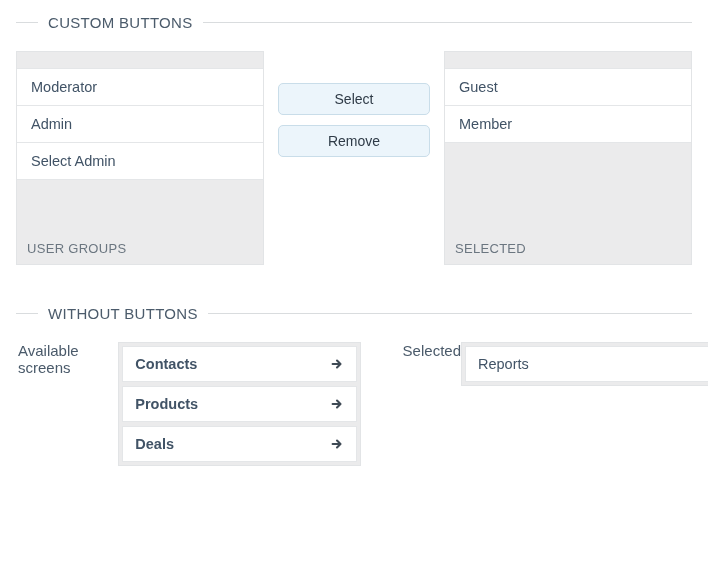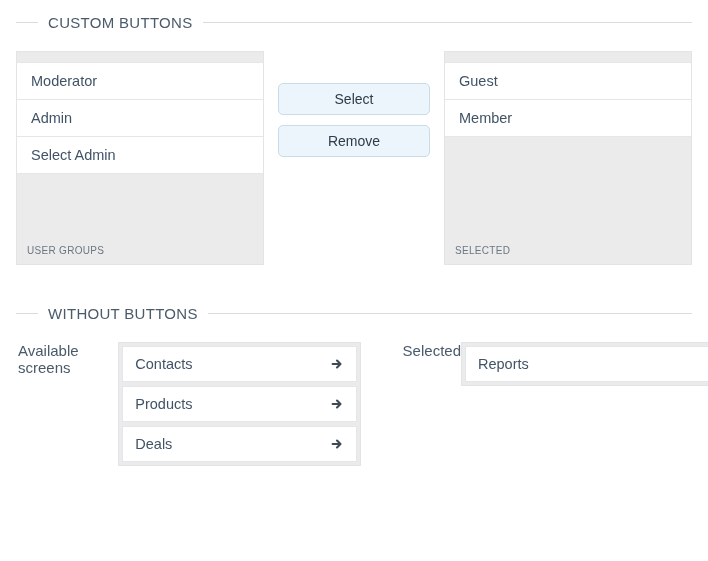--- a/index.html
+++ b/index.html
@@ -54,26 +54,26 @@
     border-bottom: 1px solid #e4e6e8;
     margin-top: -1px;
     padding: 10px 14px;
     font-size: 14.5px;
     color: #415366;
     cursor: pointer;
     display: flex;
     align-items: center;
     justify-content: space-between;
   }
-  .panel .list-item:first-child { margin-top: 10px; border-top: 1px solid #e4e6e8; }
+  .panel .list-item:first-child { margin-top: 16px; border-top: 1px solid #e4e6e8; }
   .panel .bottom-label {
     position: absolute;
     left: 10px;
     bottom: 8px;
-    font-size: 10px;
+    font-size: 13px;
     letter-spacing: 0.3px;
     color: #6b7680;
   }
   .middle-buttons {
     flex: 1;
     display: flex;
     flex-direction: column;
     align-items: center;
     justify-content: flex-start;
     padding-top: 32px;
@@ -102,21 +102,21 @@
     padding-left: 2px;
   }
   .panel2 {
     background: #ebebec;
     border: 1px solid #e2e4e6;
     padding: 3px;
     display: flex;
     flex-direction: column;
     gap: 4px;
   }
-  .panel2.left { width: 282px; }
+  .panel2.left { width: 282px; font-weight: bold; }
   .panel2.right { width: 336px; }
   .panel2 .row-item {
     background: #fff;
     border: 1px solid #e4e6e8;
     padding: 9px 12px;
     display: flex;
     align-items: center;
     justify-content: space-between;
     cursor: pointer;
     color: #415366;

